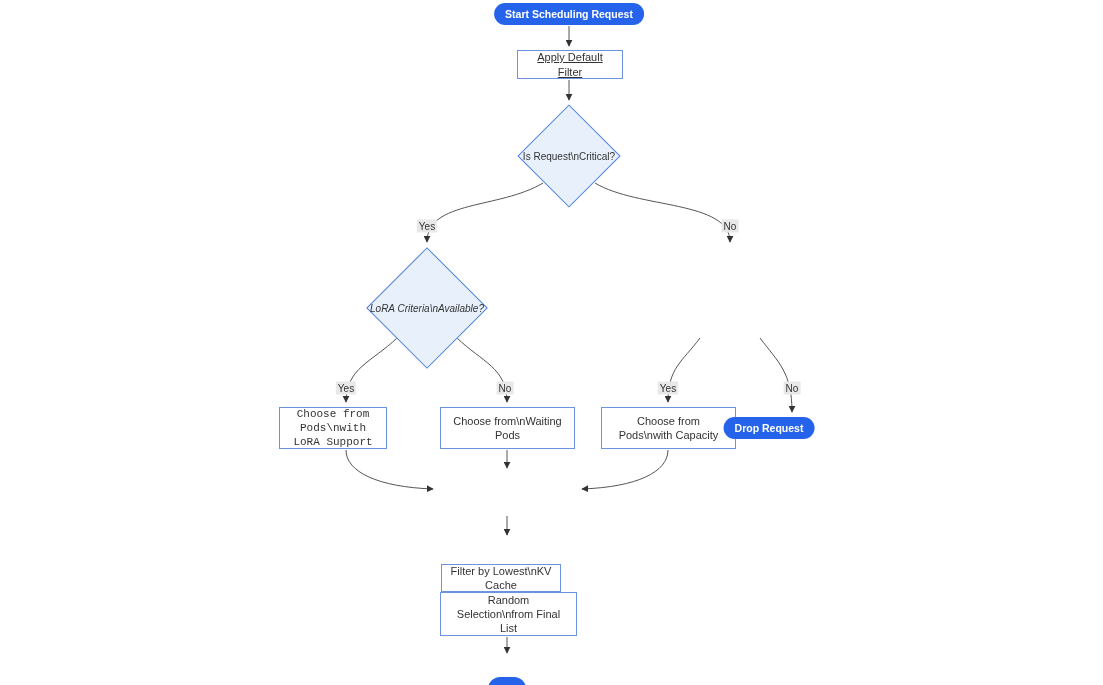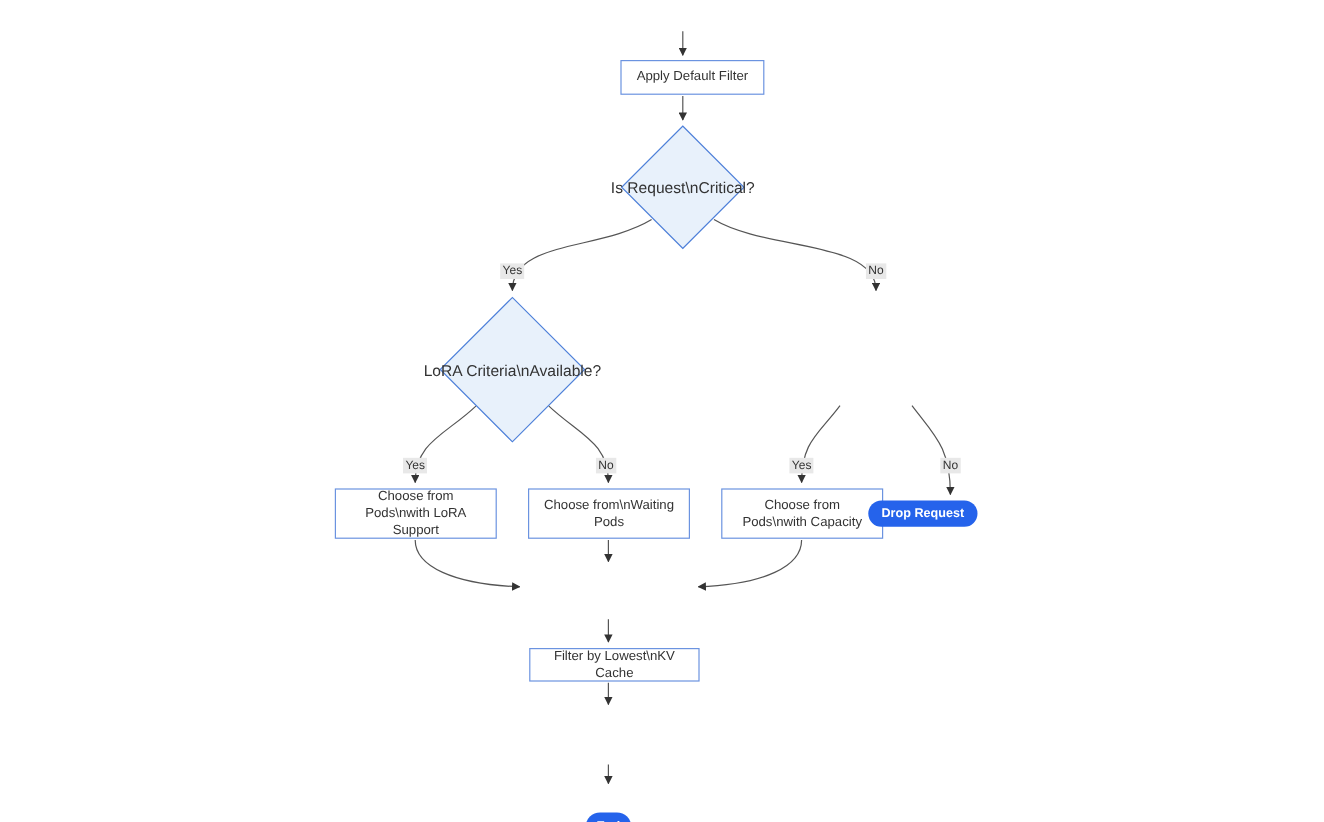--- a/index.html
+++ b/index.html
@@ -60,48 +60,48 @@
     border: 1.6px solid var(--diamond_border);
     transform: translate(-50%, -50%) rotate(45deg);
   }
   .diamond .dlabel {
     position: absolute;
     inset: 0;
     display: flex;
     align-items: center;
     justify-content: center;
     white-space: nowrap;
-    font-size: 13px;
+    font-size: 10px;
   }
   .diamond-sm { left: 517px; top: 104px; width: 104px; height: 104px; }
   .diamond-sm .shape { width: 73px; height: 73px; }
-  .diamond-lg { width: 122px; height: 122px; }
+  .diamond-lg { width: 122px; height: 122px; font-style: italic; }
   .diamond-lg .shape { width: 86px; height: 86px; }
 
   .elabel {
     position: absolute;
     transform: translate(-50%, -50%);
     background: var(--label_bg);
     color: var(--text);
     font-size: 10px;
     padding: 0 2px;
     line-height: 1.3;
   }
 
   
   #n-start   { left: 569px; top: 14px; }
-  #n-apply   { left: 517px; top: 50px;  width: 120px; height: 29px; }
+  #n-apply   { left: 517px; top: 50px;  width: 106px; height: 29px; text-decoration: underline; }
   #n-lora-d  { left: 366px; top: 247px; }
   #n-cap-d   { left: 669px; top: 247px; }
-  #n-choose-lora     { left: 279px; top: 407px; width: 135px; height: 42px; }
+  #n-choose-lora     { left: 279px; top: 407px; width: 108px; height: 42px; font-family: Liberation Mono, monospace; }
   #n-choose-standard { left: 440px; top: 407px; width: 135px; height: 42px; }
   #n-choose-capacity { left: 601px; top: 407px; width: 135px; height: 42px; }
   #n-drop    { left: 769px; top: 428px; }
   #n-filter-queue { left: 440px; top: 473px; width: 136px; height: 42px; }
-  #n-filter-kv    { left: 441px; top: 540px; width: 142px; height: 28px; }
+  #n-filter-kv    { left: 441px; top: 564px; width: 120px; height: 28px; }
   #n-random  { left: 440px; top: 592px; width: 137px; height: 44px; }
   #n-end     { left: 507px; top: 670px; padding: 6px 9px; border-radius: 13px; margin-top: 19px; }
 
   #l-crit-yes { left: 427px; top: 226px; }
   #l-crit-no  { left: 730px; top: 226px; }
   #l-lora-yes { left: 346px; top: 388px; }
   #l-lora-no  { left: 505px; top: 388px; }
   #l-cap-yes  { left: 668px; top: 388px; }
   #l-cap-no   { left: 792px; top: 388px; }
 </style>
@@ -125,20 +125,21 @@
     <path class="edge" d="M700,338 C 682,362 668,368 668,402"></path>
     <path class="edge" d="M760,338 C 778,362 792,372 792,412"></path>
     <path class="edge" d="M346,450 C 346,472 378,487 433,489"></path>
     <path class="edge" d="M507,450 L507,468"></path>
     <path class="edge" d="M668,450 C 668,472 637,487 582,489"></path>
     <path class="edge" d="M507,516 L507,535"></path>
     <path class="edge" d="M507,569 L507,587"></path>
     <path class="edge" d="M507,637 L507,653"></path>
   </svg>
 
+  <div class="pill" id="n-start">Start Scheduling Request</div>
 
   <div class="rect-node" id="n-apply">
     <span>Apply Default Filter</span>
   </div>
 
   <div class="diamond diamond-sm" id="n-critical-d">
     <div class="shape"></div>
     <div class="dlabel">Is Request\nCritical?</div>
   </div>
 
@@ -160,20 +161,23 @@
     <span>Choose from Pods\nwith Capacity</span>
   </div>
 
   <div class="pill" id="n-drop">Drop Request</div>
 
 
   <div class="rect-node" id="n-filter-kv">
     <span>Filter by Lowest\nKV Cache</span>
   </div>
 
+  <div class="rect-node" id="n-random">
+    <span>Random Selection\nfrom Final List</span>
+  </div>
 
   <div class="pill" id="n-end">End</div>
 
   <div class="elabel" id="l-crit-yes">Yes</div>
   <div class="elabel" id="l-crit-no">No</div>
   <div class="elabel" id="l-lora-yes">Yes</div>
   <div class="elabel" id="l-lora-no">No</div>
   <div class="elabel" id="l-cap-yes">Yes</div>
   <div class="elabel" id="l-cap-no">No</div>
 

